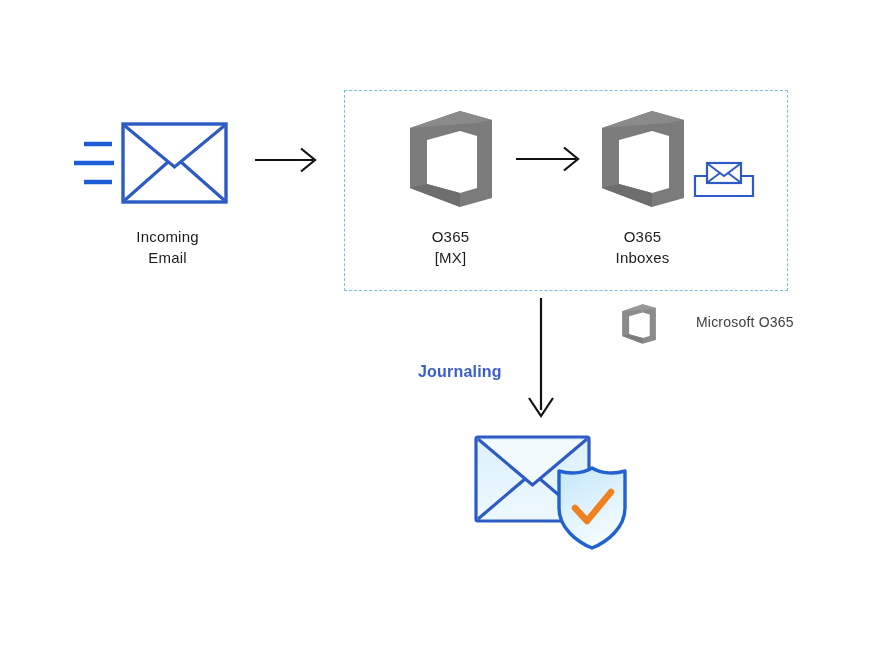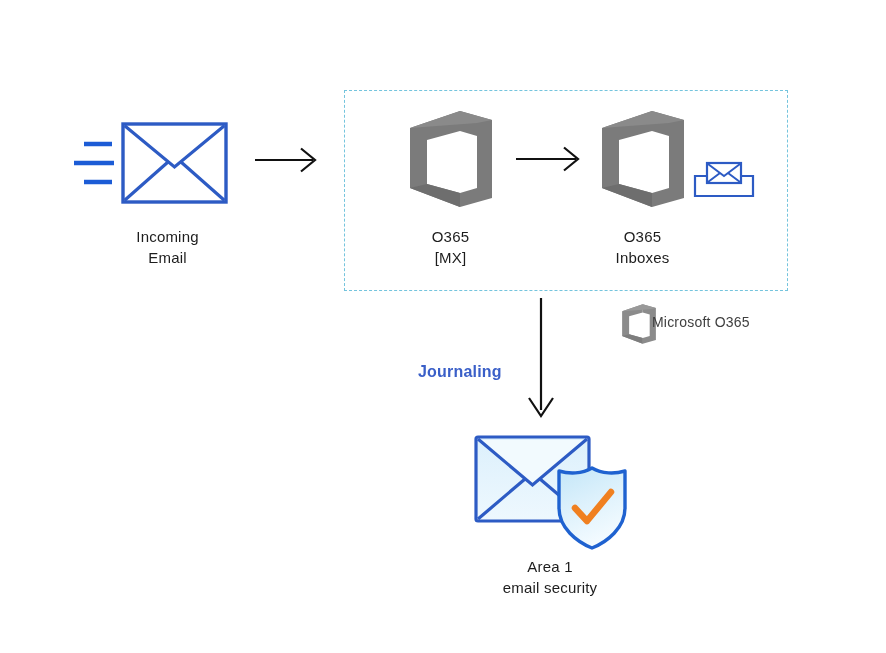--- a/index.html
+++ b/index.html
@@ -134,21 +134,21 @@
   </div>
 
   <div class="node" style="left:620px; top:303px;">
     <svg width="38" height="42" viewBox="0 0 92 102">
       <path d="M 5 20 L 55 3 L 55 23 L 22 32 L 22 76 L 55 85 L 55 99 L 5 80 Z" fill="#8b8b8b"></path>
       <path d="M 55 3 L 87 12 L 87 90 L 55 99 L 55 85 L 72 80 L 72 28 L 55 23 Z" fill="#8b8b8b"></path>
       <path d="M 5 20 L 55 3 L 87 12 L 72 15 Z" fill="#999999"></path>
       <path d="M 5 80 L 22 76 L 55 85 L 55 99 Z" fill="#7d7d7d"></path>
     </svg>
   </div>
-  <div class="legend-label" style="left:652px; top:314px;">Microsoft O365</div>
+  <div class="legend-label" style="left:696px; top:314px;">Microsoft O365</div>
 
   <div class="journaling-label" style="left:418px; top:356px;margin-top:7px;">Journaling</div>
 
   <div class="node" style="left:522px; top:298px;">
     <svg width="40" height="124" viewBox="0 0 40 124">
       <line x1="19" y1="0" x2="19" y2="112" stroke="#111111" stroke-width="2.2"></line>
       <path d="M 7 100 L 19 118 L 31 100" fill="none" stroke="#111111" stroke-width="2.2" stroke-linecap="butt" stroke-linejoin="miter"></path>
     </svg>
   </div>
 
@@ -177,16 +177,14 @@
                C 104 46 117 46 127 40
                C 137 46 150 46 160 43
                L 160 80
                C 160 100 142 114 127 120
                C 112 114 94 100 94 80
                Z" fill="url(#shieldGrad)" stroke="#1f62d0" stroke-width="3.4" stroke-linejoin="round"></path>
 
       <path d="M 110 80 L 122 93 L 146 64" fill="none" stroke="#f08020" stroke-width="6.5" stroke-linecap="round" stroke-linejoin="round"></path>
     </svg>
   </div>
-  <div class="caption" style="left:455px; top:556px; width:190px;">Area 1
-email security</div>
 
 </div>
 
 </body></html>

